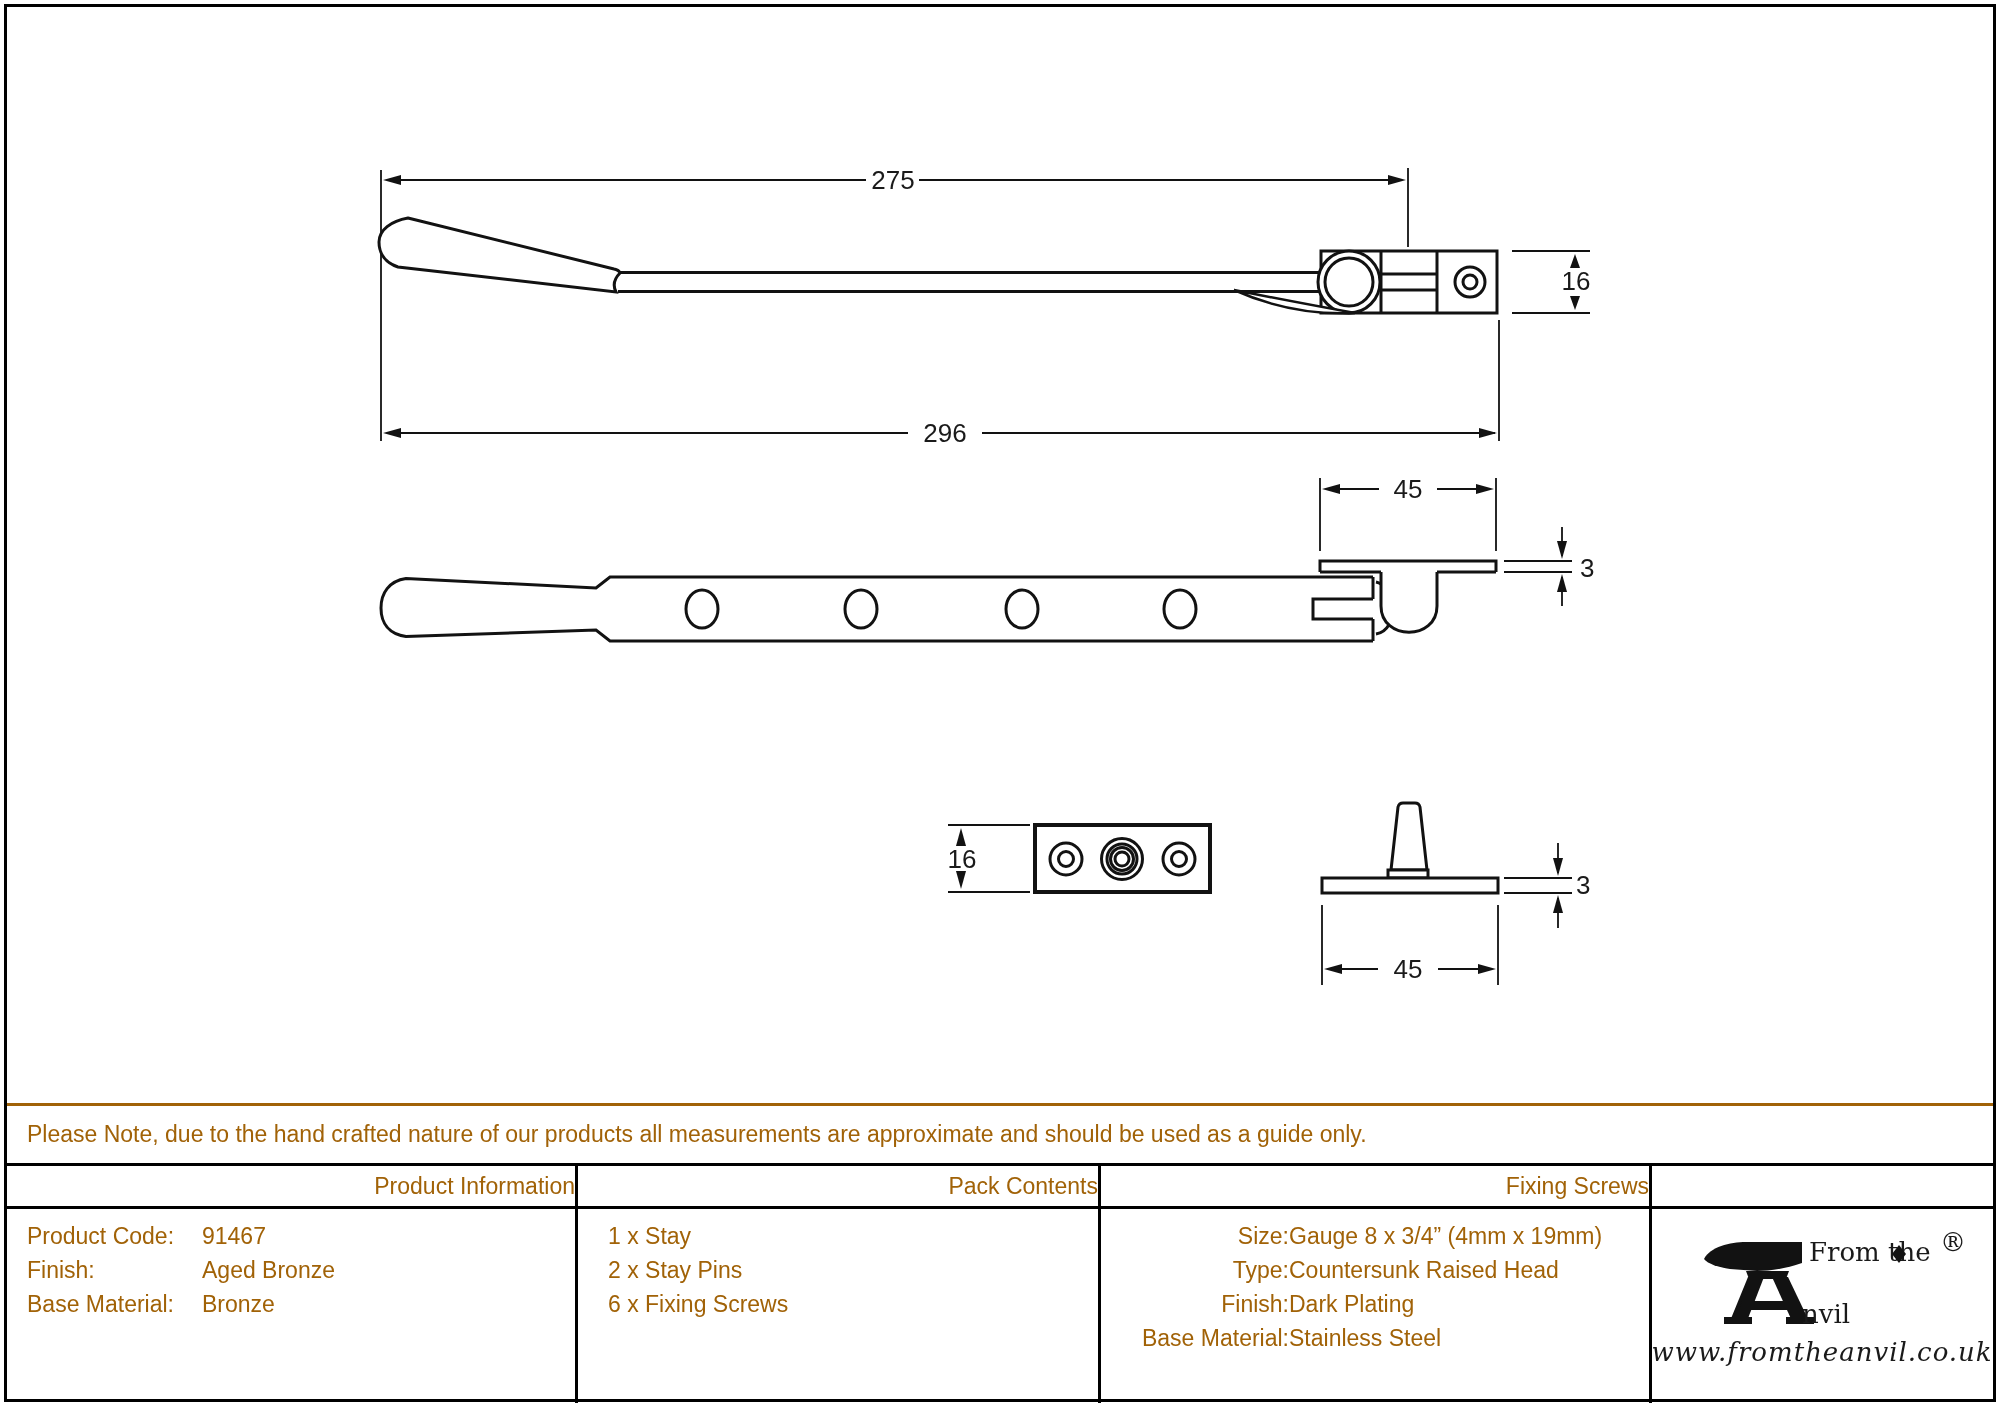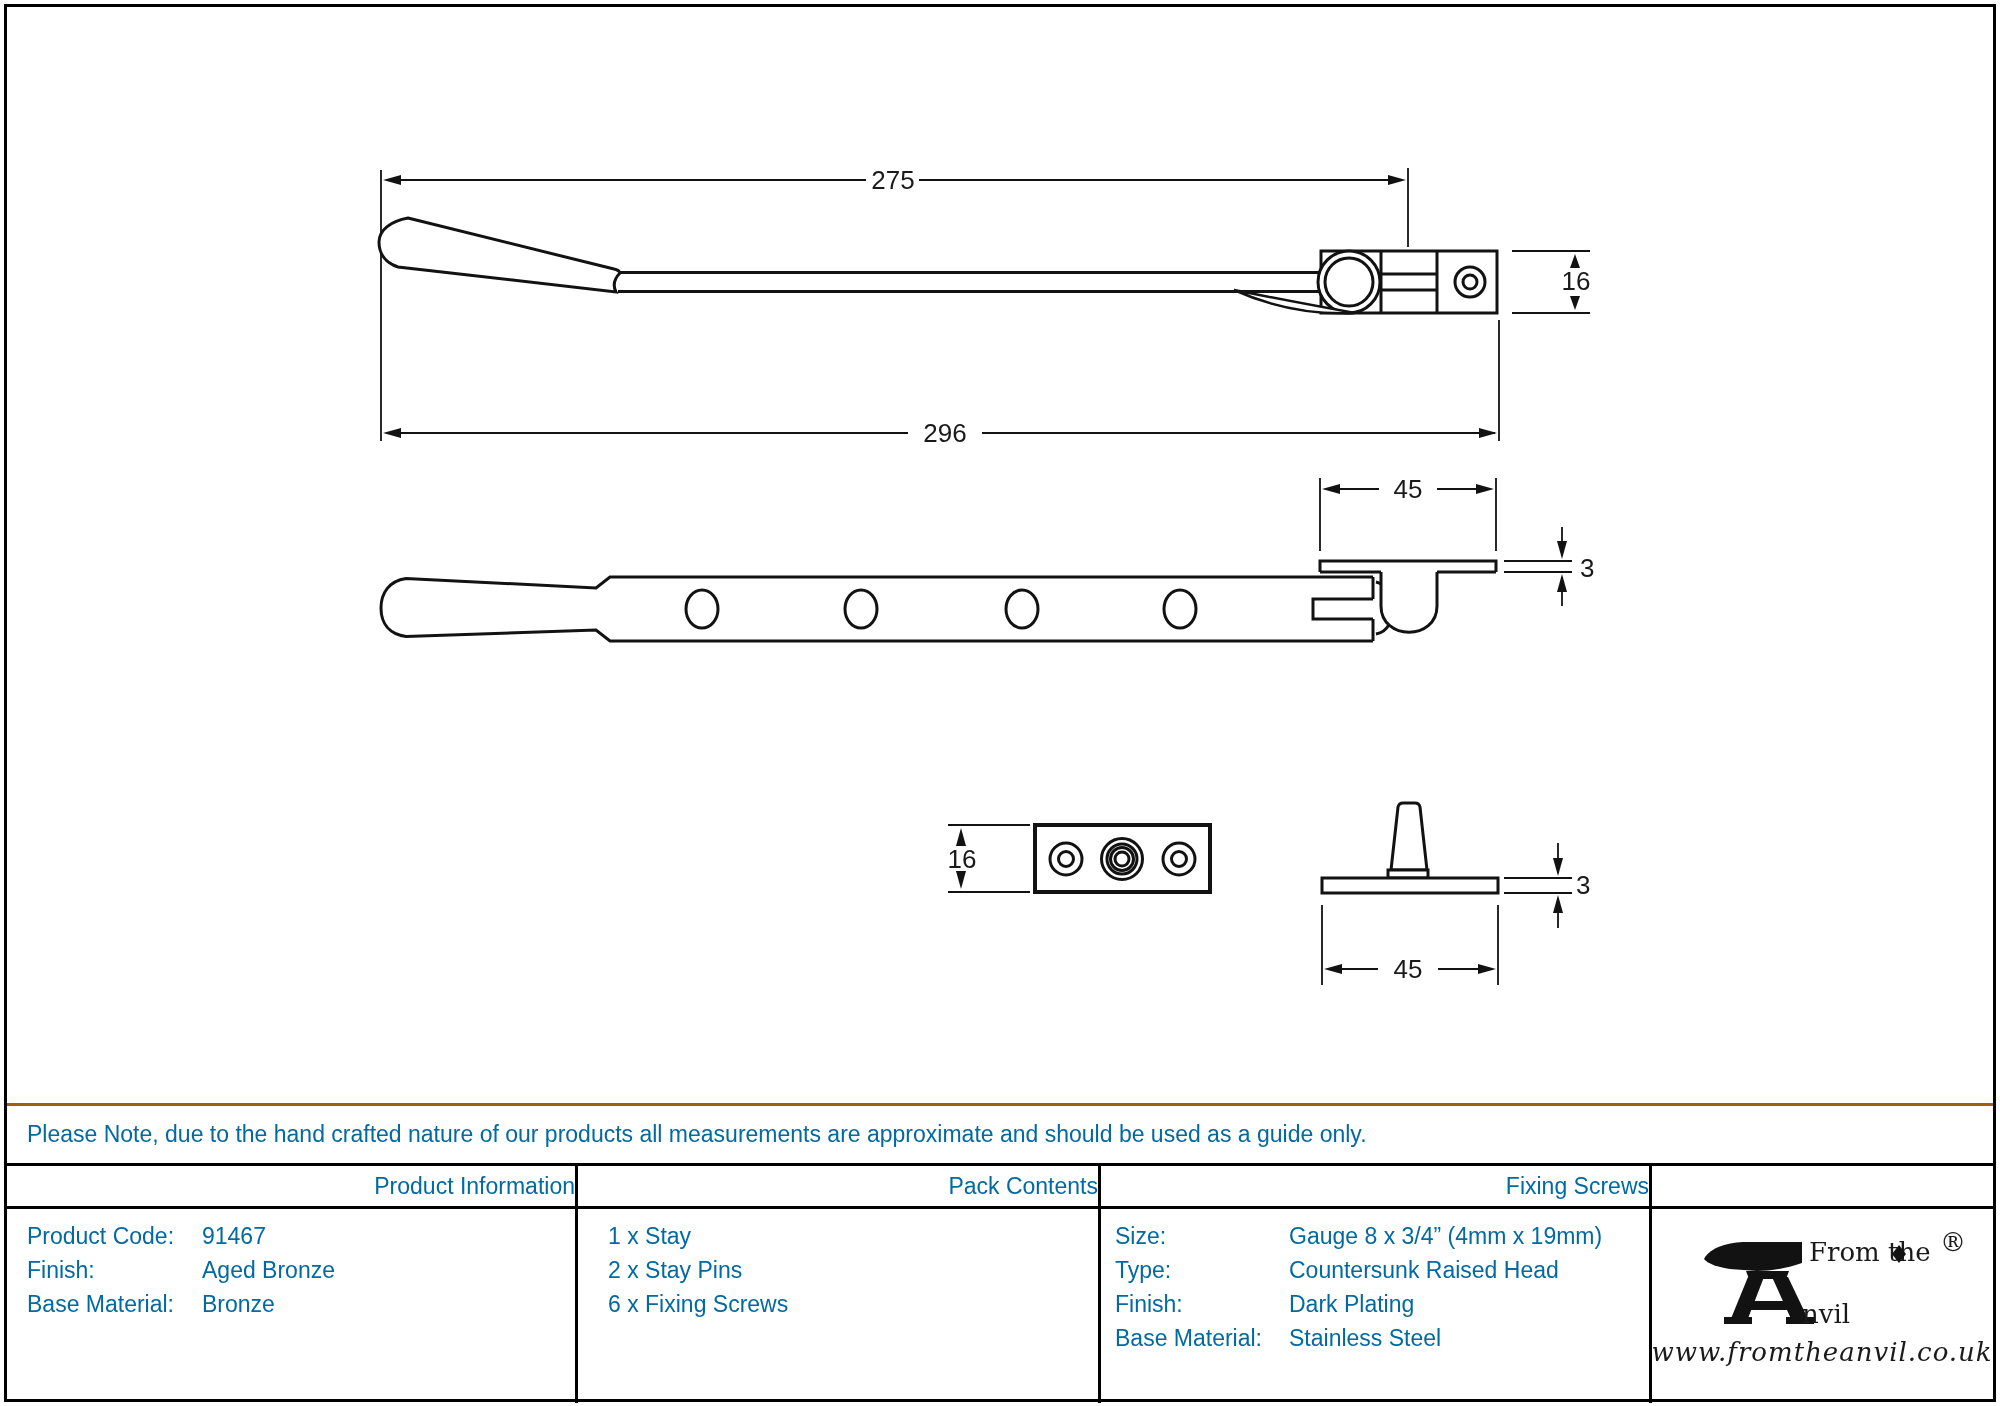--- a/index.html
+++ b/index.html
@@ -1,34 +1,34 @@
 <!DOCTYPE html>
 <html><head>
 <meta charset="utf-8">
 <style>
   html,body{margin:0;padding:0;background:#fff;}
   #page{position:relative;width:2000px;height:1406px;background:#fff;
-        font-family:"Liberation Sans",sans-serif;color:#0369a1;overflow:hidden;}
+        font-family:"Liberation Sans",sans-serif;color:#a16207;overflow:hidden;}
   #frame{position:absolute;inset:4px;border:3px solid #000;pointer-events:none;z-index:5;}
   #drawing{position:absolute;top:0;left:0;}
   
   #bottom{position:absolute;top:1103px;left:7px;right:7px;bottom:7px;
           border-top:3px solid #a16207;display:grid;
           grid-template-columns:571px 523px 551px 1fr;
           grid-template-rows:60px 43px 1fr;}
   #bottom *{box-sizing:border-box;}
   .note-row{grid-column:1/-1;border-bottom:3px solid #000;
             font-size:23px;line-height:57px;padding-left:20px;white-space:nowrap;}
   .hdr{border-bottom:3px solid #000;font-size:23px;line-height:40px;padding-left:20px;text-align:right;}
   .vr{border-right:3px solid #000;}
   .cell{padding:10px 0 0 20px;font-size:23px;}
   .cell .kv{display:flex;line-height:34px;}
   .cell .kv .k{width:175px;flex:0 0 175px;}
   .cell.fix{padding-left:14px;}
-  .cell.fix .kv .k{width:174px;flex:0 0 174px;}
+  .cell.fix .kv .k{width:174px;flex:0 0 174px;text-align:right;}
   .cell.pack{padding-left:30px;}
   .cell.pack div{line-height:34px;}
   .logo-cell{position:relative;padding:0;}
   text{font-family:"Liberation Sans",sans-serif;font-size:26px;fill:#1a1a1a;}
   .logo-serif{font-family:"DejaVu Serif","Liberation Serif",serif;}
 </style>
 </head>
 <body>
 
 <div id="page">

